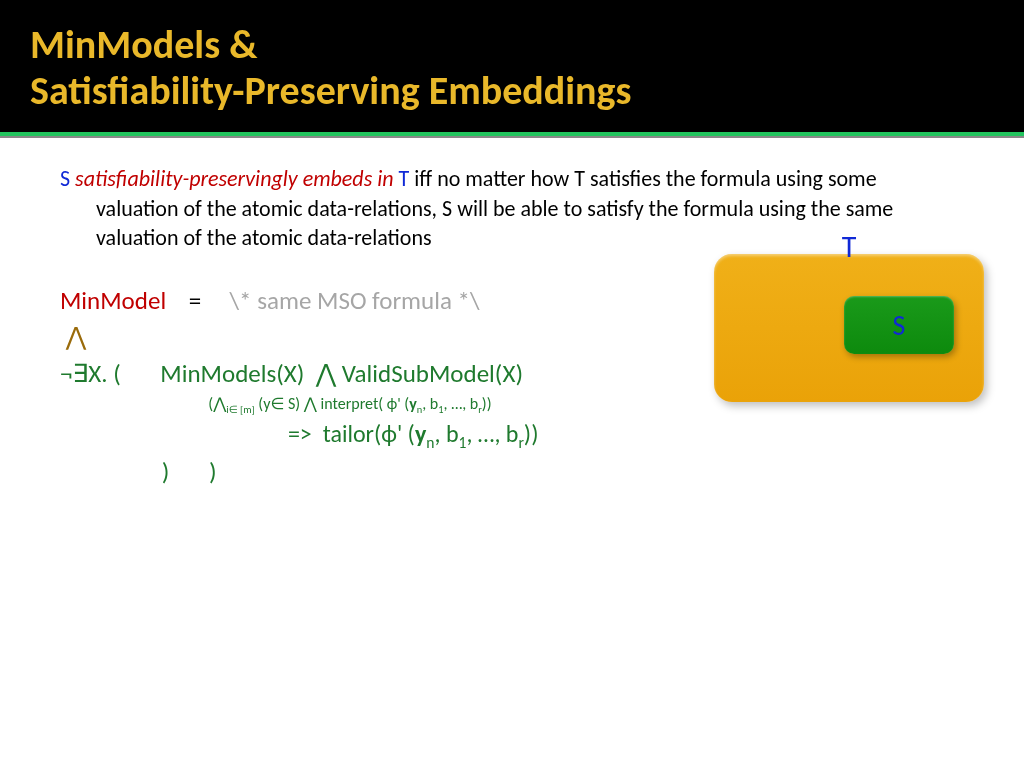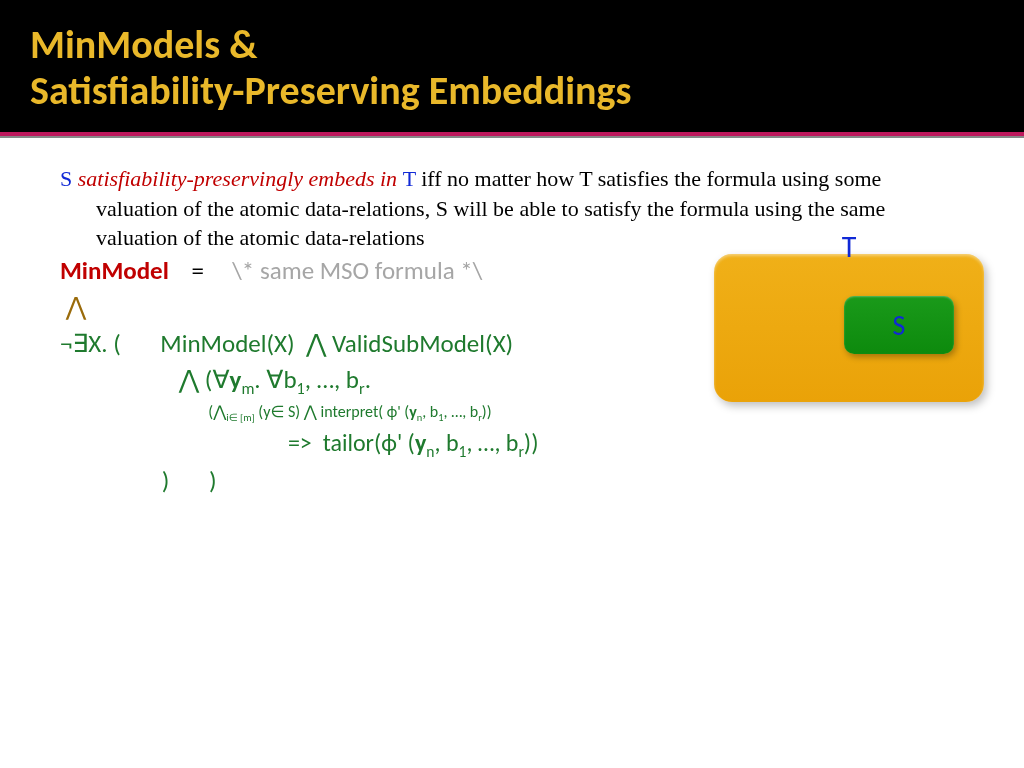--- a/index.html
+++ b/index.html
@@ -8,21 +8,21 @@
     height: 768px;
     background: #fff;
     font-family: Calibri, "Segoe UI", sans-serif;
     overflow: hidden;
     position: relative;
   }
   .title-block {
     background: #000;
     width: 100%;
     padding: 22px 30px 18px 30px;
-    border-bottom: 4px solid #be185d;
+    border-bottom: 4px solid #22c55e;
     position: relative;
   }
   .title-block::after {
     content: "";
     position: absolute;
     left: 0; right: 0; bottom: -6px;
     height: 2px;
     background: #888;
   }
   .title-line {
@@ -35,33 +35,33 @@
   .content {
     padding: 28px 60px 0 60px;
     position: relative;
   }
   .paragraph {
     font-size: 22px;
     line-height: 1.35;
     color: #000;
     padding-left: 36px;
     text-indent: -36px;
+    margin-bottom: 30px;
     max-width: 880px;
-    font-family: Liberation Serif, serif;
   }
   .blue { color: #1029d6; }
   .red-italic { color: #c00000; font-style: italic; }
   .formula-block {
     font-size: 25px;
     line-height: 1.45;
     max-width: 730px;
   }
   .fl { white-space: pre; }
   .brown { color: #9a6b0b; }
-  .red { color: #c00000; font-weight: bold; }
+  .red { color: #c00000; }
   .gray { color: #a6a6a6; }
   .green { color: #1f7a2e; }
   sub { font-size: 0.65em; vertical-align: sub; }
   .diagram {
     position: absolute;
     right: 40px;
     top: 118px;
     width: 270px;
     height: 148px;
     background: linear-gradient(#f0b018,#eaa208);
@@ -103,22 +103,21 @@
 
 <div class="content">
 
   <div class="paragraph">
     <span class="blue">S</span><span class="red-italic"> satisfiability-preservingly embeds </span><span class="red-italic">in </span><span class="blue">T</span><span> iff no matter how T satisfies the formula using some valuation of the atomic data-relations, S will be able to satisfy the formula using the same valuation of the atomic data-relations</span>
   </div>
 
   <div class="formula-block">
     <div class="fl"><span class="red">MinModel</span><span>    =     </span><span class="gray">\* same MSO formula *\</span></div>
     <div class="fl brown"> ⋀</div>
-    <div class="fl green">¬∃X. (       MinModel(X)  ⋀ ValidSubModel(X)</div>
-    <div class="fl green"><span>                     ⋀ (∀</span><b>y</b><sub>m</sub><span>. ∀b</span><sub>1</sub><span>, …, b</span><sub>r</sub><span>.</span></div>
+    <div class="fl green">¬∃X. (       MinModels(X)  ⋀ ValidSubModel(X)</div>
     <div class="fl green" style="font-size:16px"><span>                                         (⋀</span><sub>i∈ [m]</sub><span> (y∈ S) ⋀ interpret( ϕ' (</span><b>y</b><sub>n</sub><span>, b</span><sub>1</sub><span>, …, b</span><sub>r</sub><span>))</span></div>
     <div class="fl green" style="font-size:24px"><span>                                          =&gt;  tailor(ϕ' (</span><b>y</b><sub>n</sub><span>, b</span><sub>1</sub><span>, …, b</span><sub>r</sub><span>))</span></div>
     <div class="fl green">                  )       )</div>
   </div>
 
   <div class="diagram">
     <div class="diagram-T">T</div>
     <div class="diagram-S-box">
       <span>S</span>
     </div>

